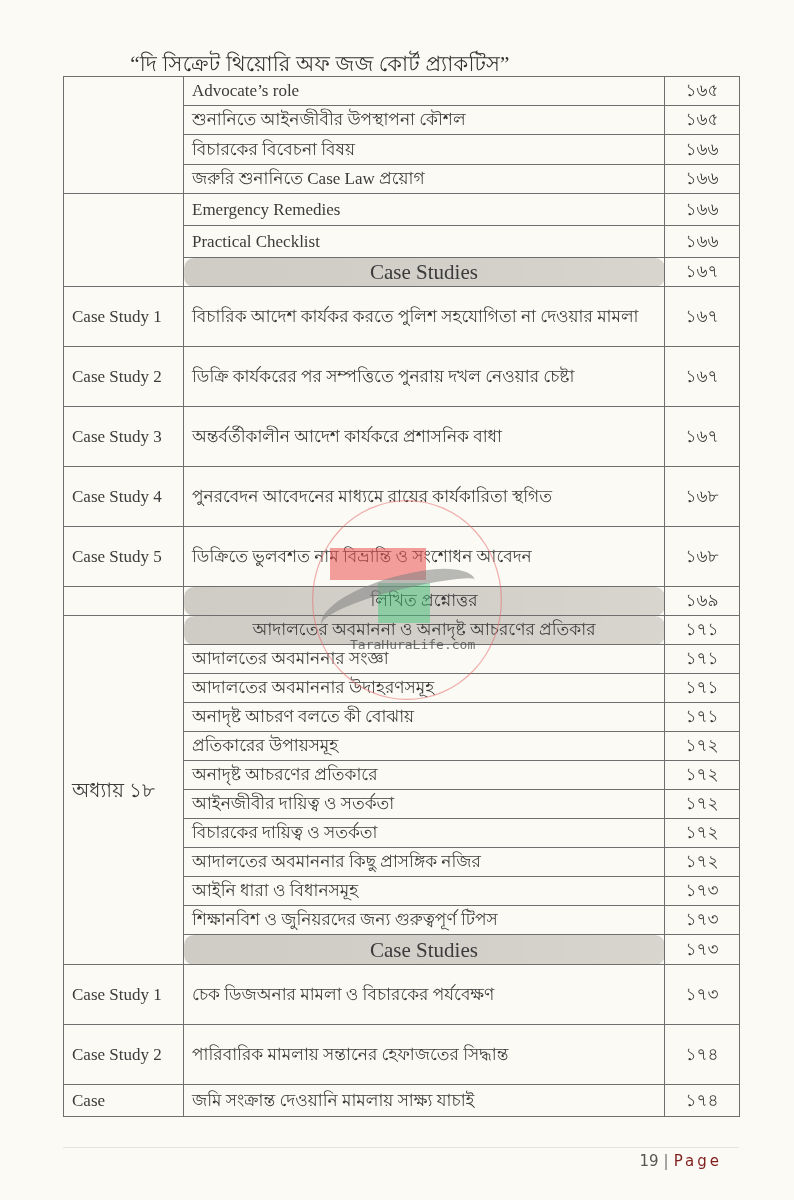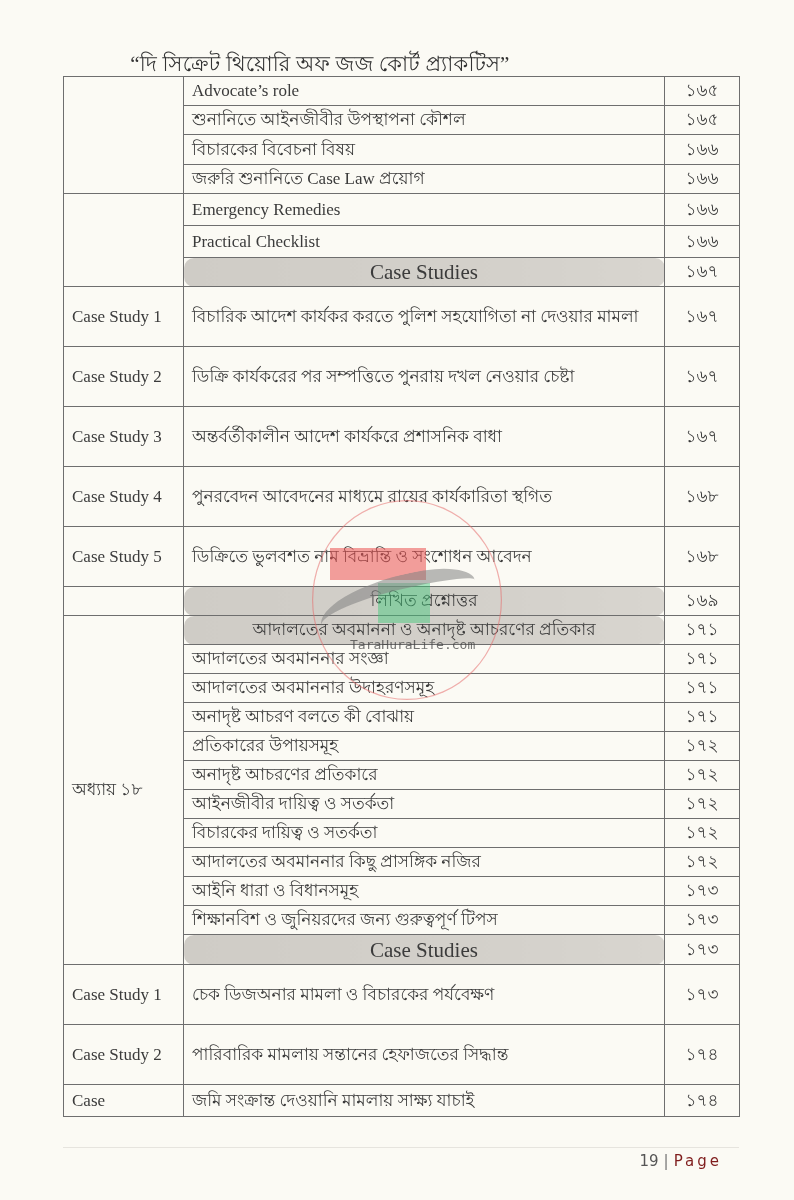--- a/index.html
+++ b/index.html
@@ -17,21 +17,21 @@
     border-collapse:collapse; table-layout:fixed;
   }
   table.toc td {
     border:1px solid #6e6e6e; padding:0 8px; vertical-align:middle;
     font-size:17px; line-height:20px; color:#3b3b3b;
   }
   col.c1 { width:120px; }
   col.c2 { width:481px; }
   col.c3 { width:75px; }
   td.ch { text-align:left; font-size:22px; line-height:29px; color:#4a4a4a; padding:0 4px; }
-  td.ch.small { font-size:17px; }
+  td.ch.small { font-size:20px; }
   td.pg { text-align:center; font-size:16px; color:#3b3b3b; }
   td.en { font-size:22px; color:#474747; }
   td.shaded { background:linear-gradient(90deg,#cfccc6,#d3d0ca 60%,#d8d5cf); text-align:center;border-radius:10px; }
   td.shaded.en { font-size:21px; }
   td.top { vertical-align:top; padding-top:4px; }
   tr.r29 td { height:28px; }
   tr.r30 td { height:29px; }
   tr.r59 td { height:59px; }
   tr.r31 td { height:31px;font-family:Liberation Serif, serif; }
   .footer-line {

